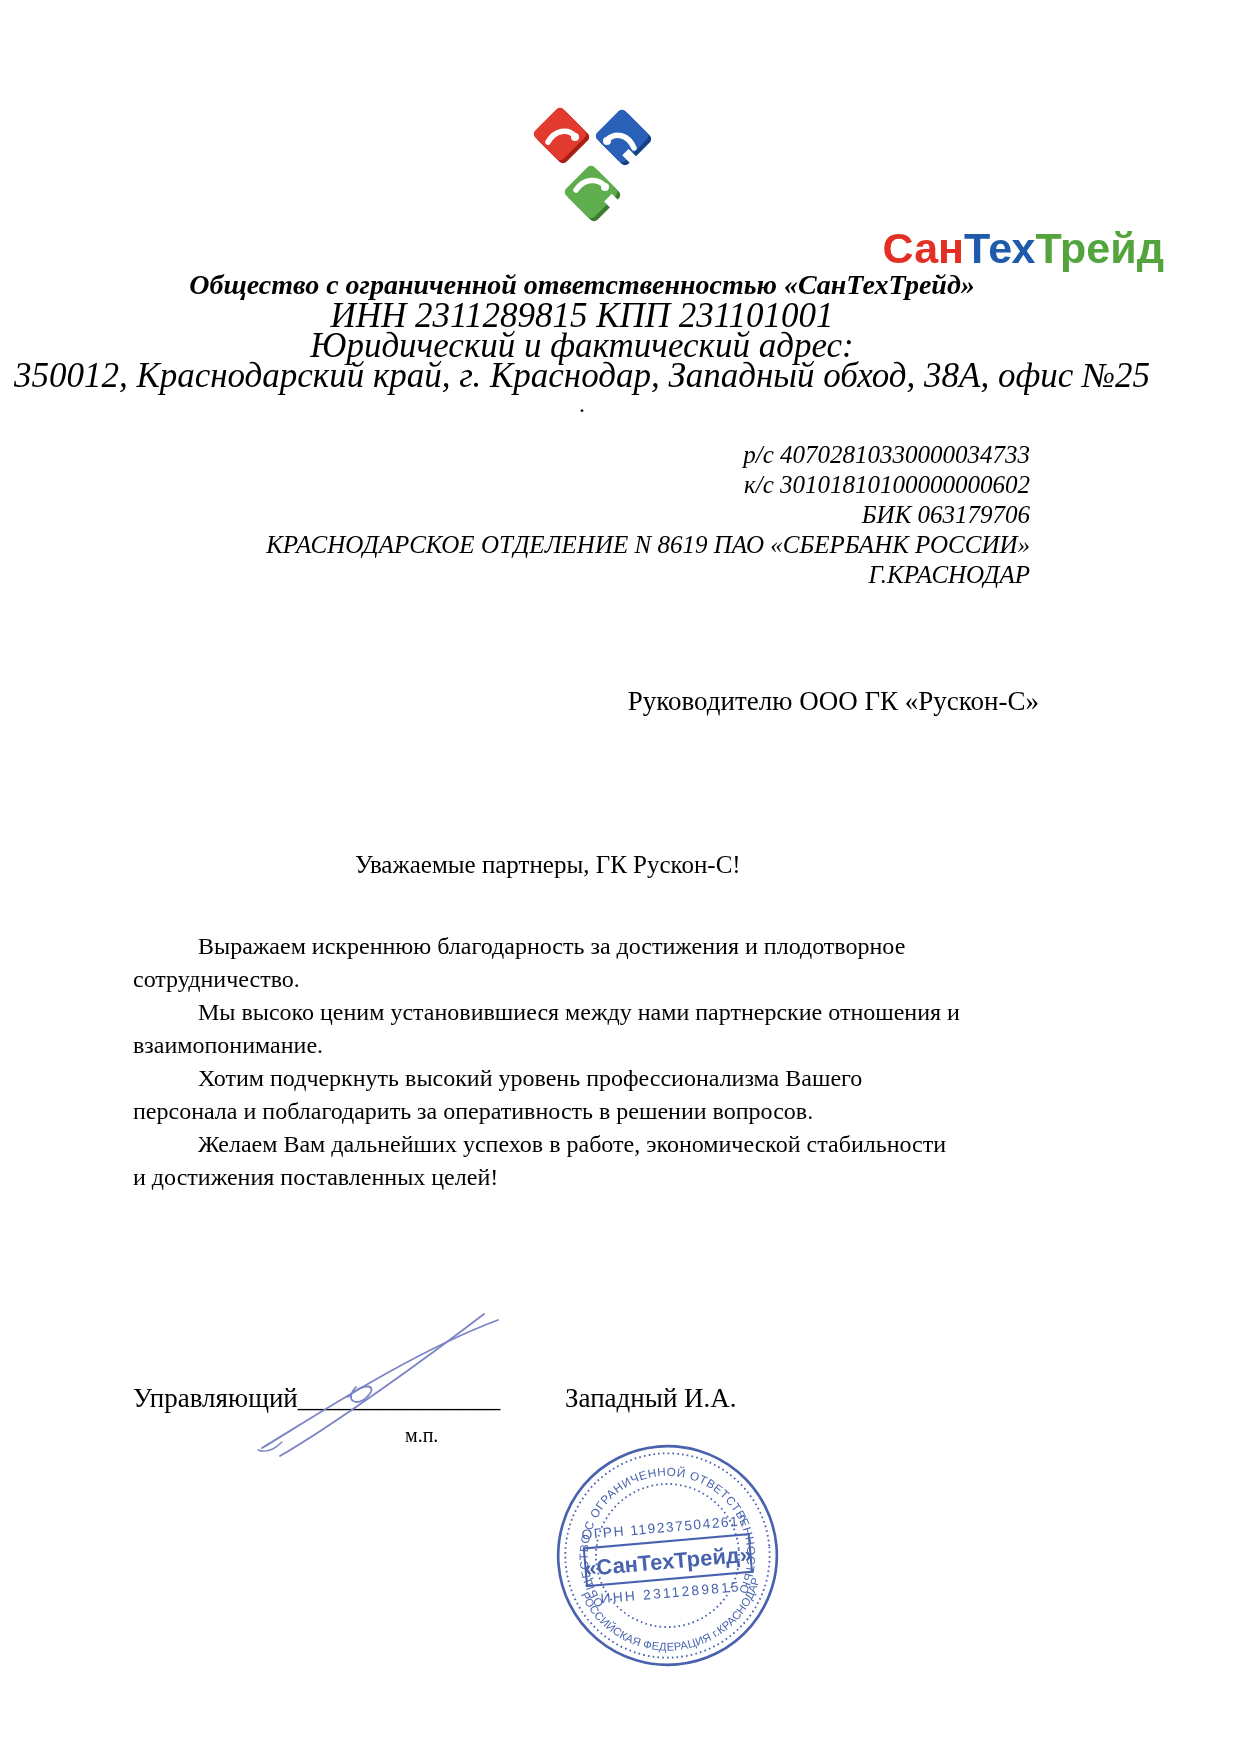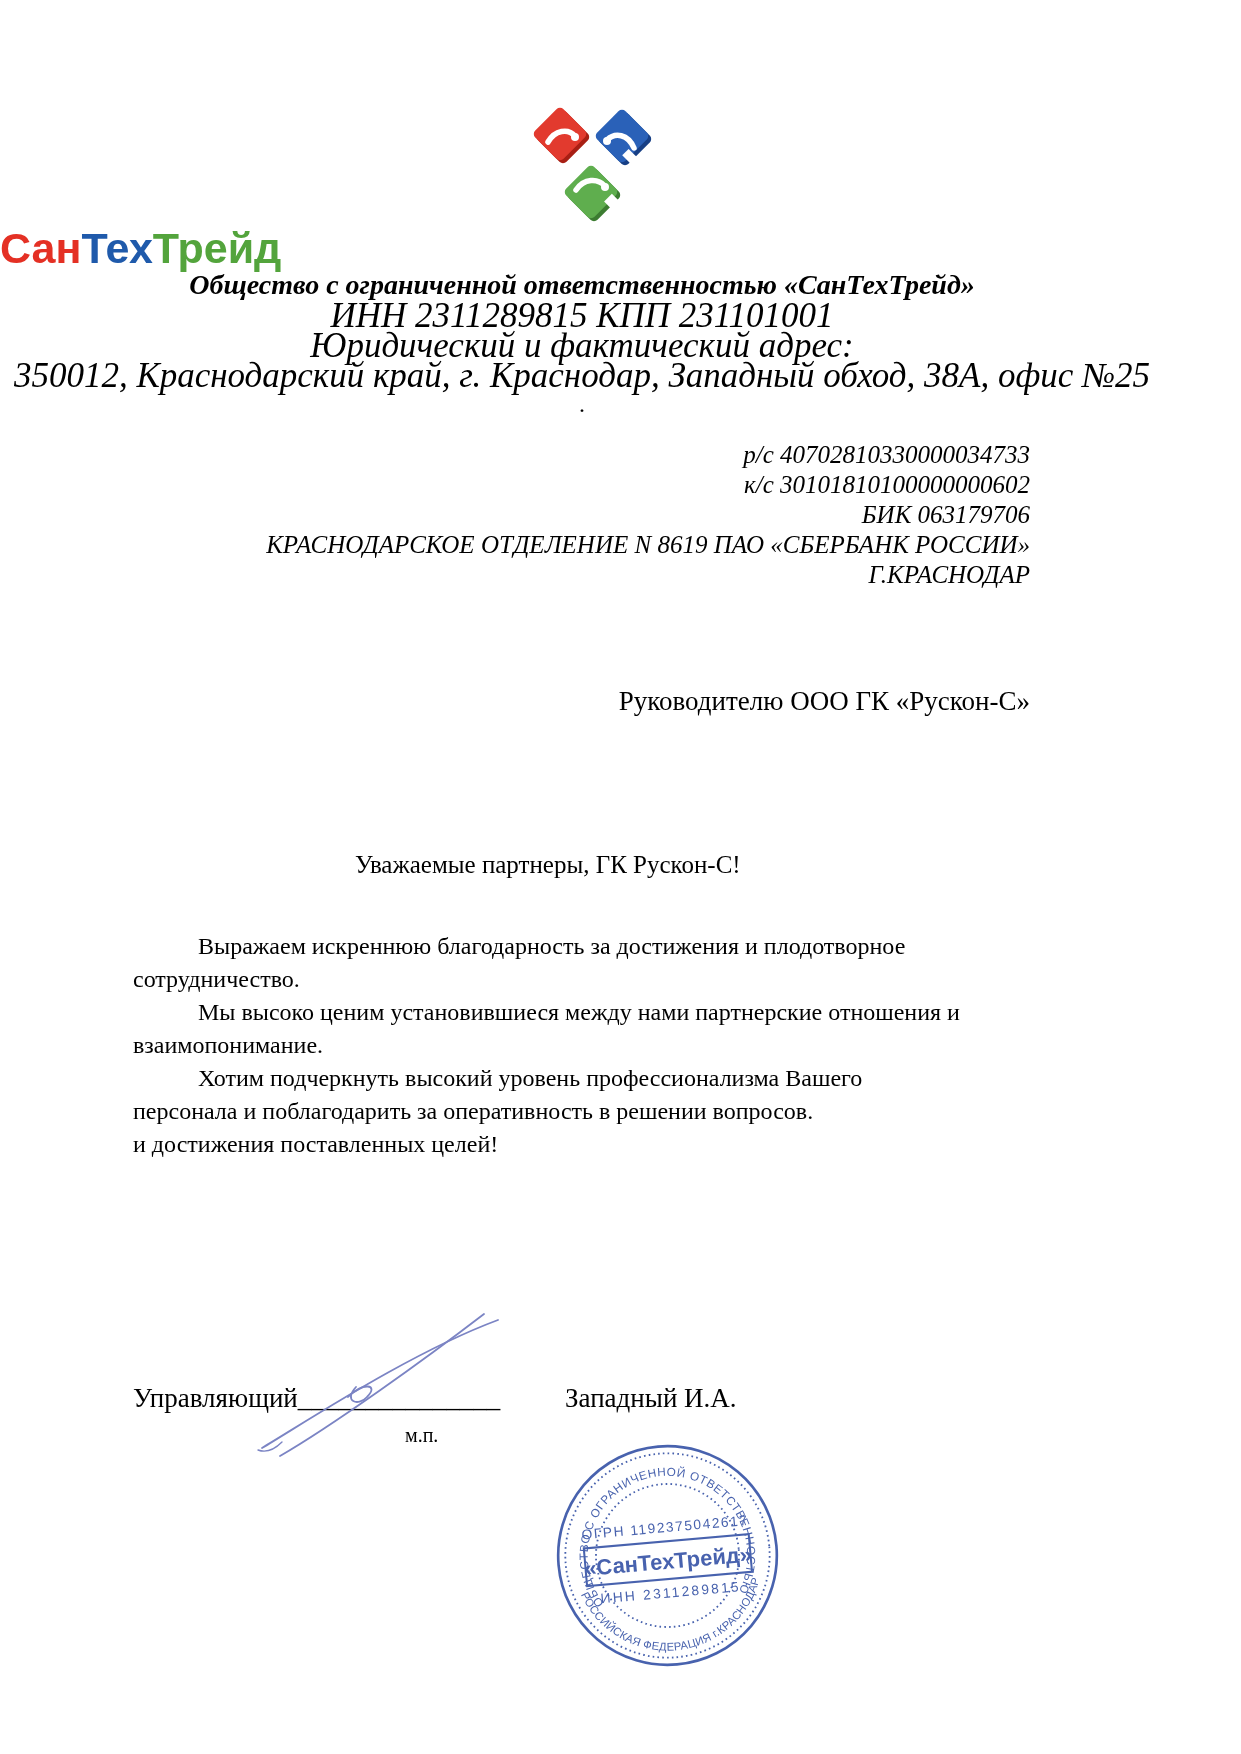--- a/index.html
+++ b/index.html
@@ -3,33 +3,33 @@
 <meta charset="utf-8">
 <title>Letter</title>
 <style>
   html,body{margin:0;padding:0;background:#ffffff;}
   .page{position:relative;width:1241px;height:1754px;background:#ffffff;overflow:hidden;
         font-family:"Liberation Serif",serif;color:#000;}
   .abs{position:absolute;}
 
   
   .cube{left:528px;top:96px;}
-  .wordmark{left:0;width:1164px;top:226px;text-align:left;
+  .wordmark{left:0;width:1164px;top:226px;text-align:right;
             font-family:"Liberation Sans",sans-serif;font-weight:bold;font-size:43px;line-height:44px;}
 
   
   .hdr{left:0;width:1164px;top:268px;text-align:center;}
   .hdr-l1{font-size:28px;font-weight:bold;font-style:italic;line-height:33px;text-align:center;}
   .hdr-l{font-size:35px;font-style:italic;line-height:30px;}
   .hdr-dot{font-size:24px;line-height:27px;font-style:normal;}
 
   
   .bank{right:211px;top:440px;text-align:right;font-style:italic;font-size:25px;line-height:30px;white-space:nowrap;}
 
-  .recipient{right:211px;top:686px;font-size:27px;white-space:nowrap;}
+  .recipient{right:202px;top:686px;font-size:27px;white-space:nowrap;}
 
   .greeting{left:355px;top:823px;font-size:25px;white-space:nowrap;margin-top:28px;}
 
   .body-text{left:133px;top:930px;width:960px;font-size:24px;line-height:33px;}
   .body-line{white-space:nowrap;}
   .indent{padding-left:65px;}
 
   .sig-row{left:133px;top:1383px;font-size:27px;white-space:nowrap;}
   .sig-name{left:565px;top:1383px;font-size:27px;white-space:nowrap;}
   .mp{left:405px;top:1424px;font-size:20px;font-family:Liberation Serif, serif;}
@@ -92,20 +92,21 @@
 
   <div class="abs greeting">Уважаемые партнеры, ГК Рускон-С!</div>
 
   <div class="abs body-text">
     <div class="body-line indent">Выражаем искреннюю благодарность за достижения и плодотворное</div>
     <div class="body-line">сотрудничество.</div>
     <div class="body-line indent">Мы высоко ценим установившиеся между нами партнерские отношения и</div>
     <div class="body-line">взаимопонимание.</div>
     <div class="body-line indent">Хотим подчеркнуть высокий уровень профессионализма Вашего</div>
     <div class="body-line">персонала и поблагодарить за оперативность в решении вопросов.</div>
+    <div class="body-line indent">Желаем Вам дальнейших успехов в работе, экономической стабильности</div>
     <div class="body-line">и достижения поставленных целей!</div>
   </div>
 
   <div class="abs sig-row">
     <span>Управляющий</span><span>_______________</span>
   </div>
   <div class="abs sig-name">Западный И.А.</div>
   <div class="abs mp">м.п.</div>
 
   <svg class="abs sig-ink" width="260" height="160" viewBox="0 0 260 160">

